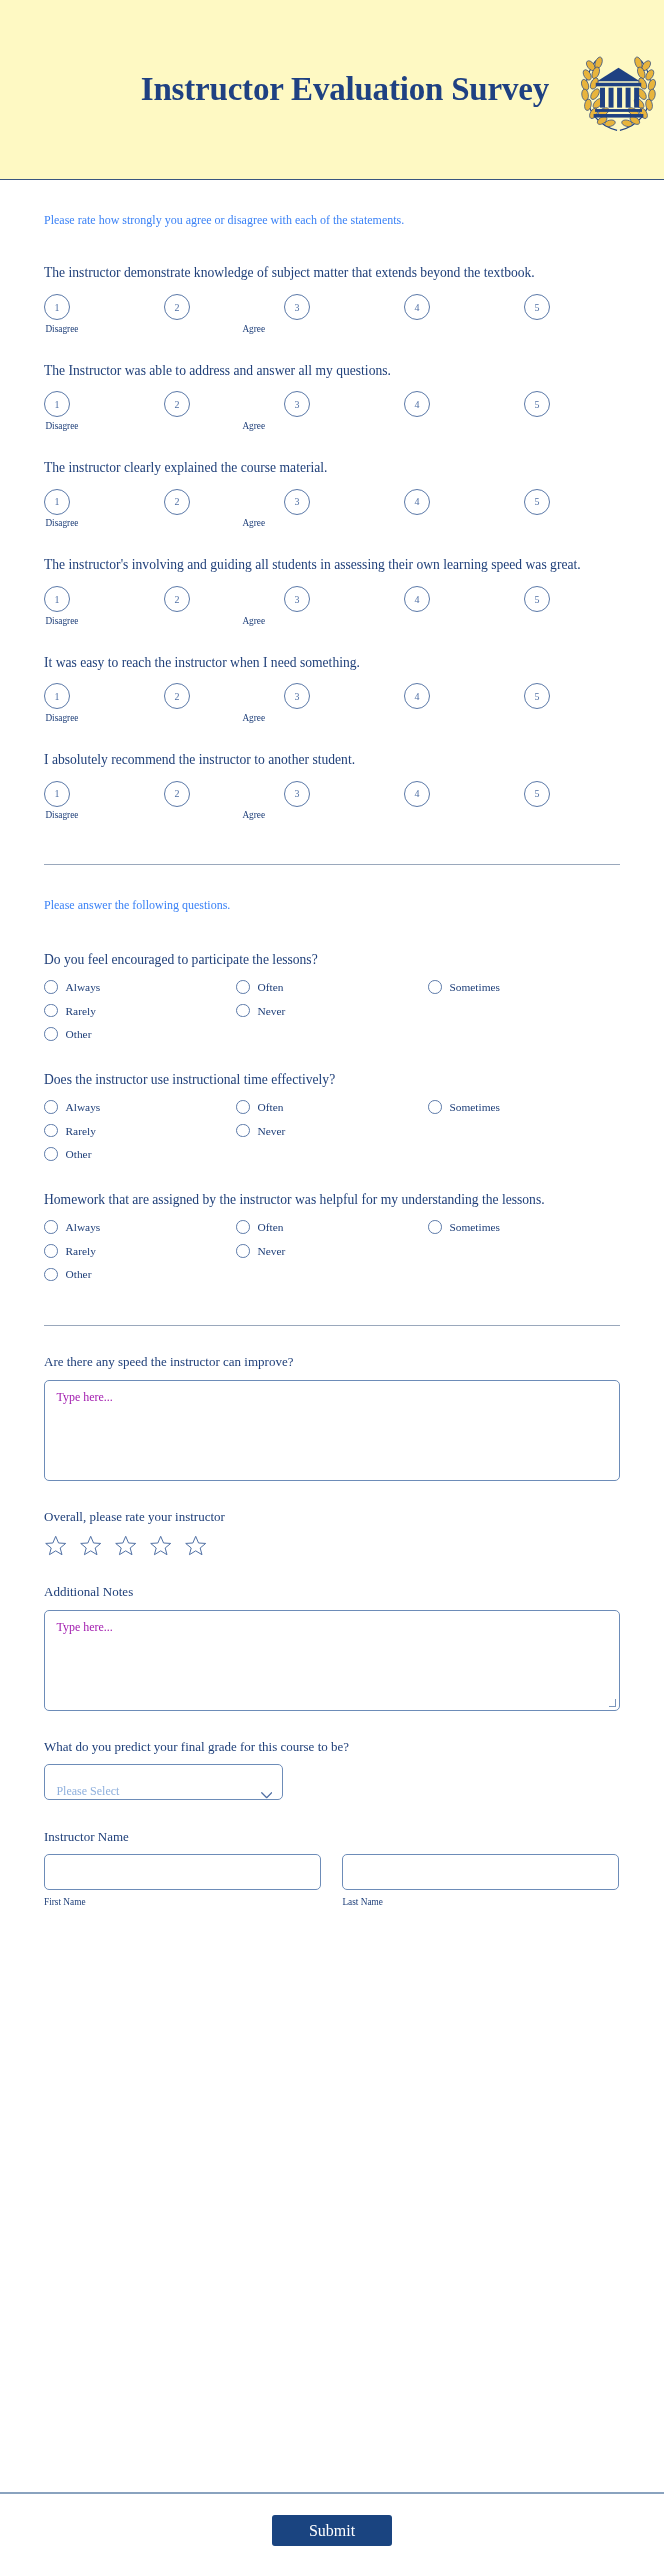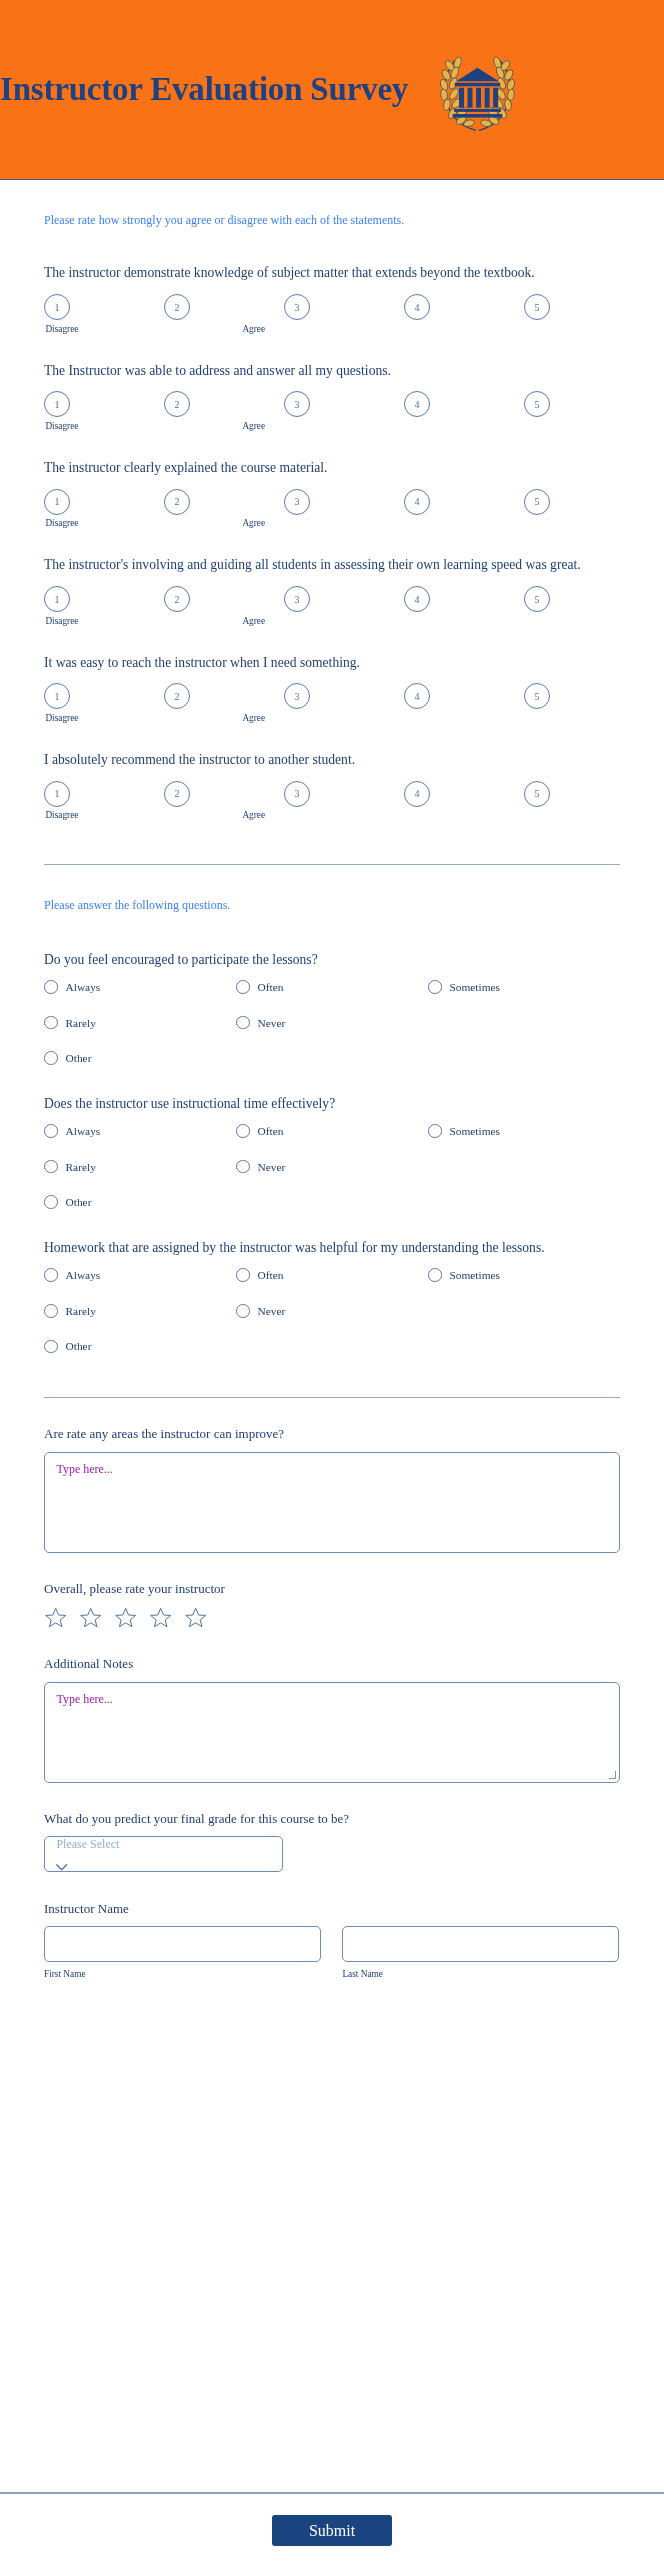--- a/index.html
+++ b/index.html
@@ -21,23 +21,23 @@
     background: #ffffff;
     display: flex;
     flex-direction: column;
   }
 
   
   .header {
     height: 179px;
     display: flex;
     align-items: center;
-    justify-content: flex-start;
+    justify-content: flex-end;
     position: relative;
-    background: #f97316;
+    background: #fef9c3;
   }
   .header-inner {
     display: flex;
     align-items: center;
     gap: 24px;
   }
   .survey-title {
     font-family: "Liberation Serif", "DejaVu Serif", serif;
     font-weight: bold;
     font-size: 33px;
@@ -128,21 +128,21 @@
   
   .radio-block { padding-top: 28.6px; }
   .radio-grid {
     display: flex;
     margin-top: 7.1px;
   }
   .radio-col {
     width: 33.33%;
     display: flex;
     flex-direction: column;
-    gap: 22px;
+    gap: 10px;
   }
   .radio-item {
     display: flex;
     align-items: center;
     gap: 7.9px;
     cursor: pointer;
   }
   .radio-dot {
     width: 13.6px;
     height: 13.6px;
@@ -197,27 +197,26 @@
   .star { cursor: pointer; display: block; }
 
   
   .select-box {
     width: 239px;
     height: 36px;
     border: 0.7px solid #6d8cb8;
     border-radius: 5px;
     background: #ffffff;
     display: flex;
-    align-items: flex-start;
+    align-items: flex-end;
     justify-content: space-between;
     padding: 0 10px 0 11.4px;
     font-size: 12px;
     color: #8fb0dd;
     cursor: pointer;
-    flex-direction: column;
   }
   .chevron { display: block; }
 
   
   .name-row {
     display: flex;
     gap: 21.4px;
     margin-top: 7.1px;
   }
   .name-col { width: 277px; }
@@ -588,21 +587,21 @@
                 <span class="radio-label">Sometimes</span>
               </div>
             </div>
           </div>
         </div>
       </div>
 
     <div class="divider"></div>
 
     <div class="field-block">
-      <div class="field-label">Are rate any areas the instructor can improve?</div>
+      <div class="field-label">Are there any speed the instructor can improve?</div>
       <div class="textarea-box">Type here...</div>
     </div>
 
     <div class="field-block">
       <div class="field-label">Overall, please rate your instructor</div>
       <div class="stars-row" id="stars-row">
           <svg class="star" width="21.4" height="21" viewBox="0 0 30 29">
             <path d="M15 1.6 L19 11 L29 11.6 L21.3 18 L23.8 27.4 L15 22 L6.2 27.4 L8.7 18 L1 11.6 L11 11 Z" fill="none" stroke="#4f6fa4" stroke-width="1.4" stroke-linejoin="round"></path>
           </svg>
           <svg class="star" width="21.4" height="21" viewBox="0 0 30 29">

